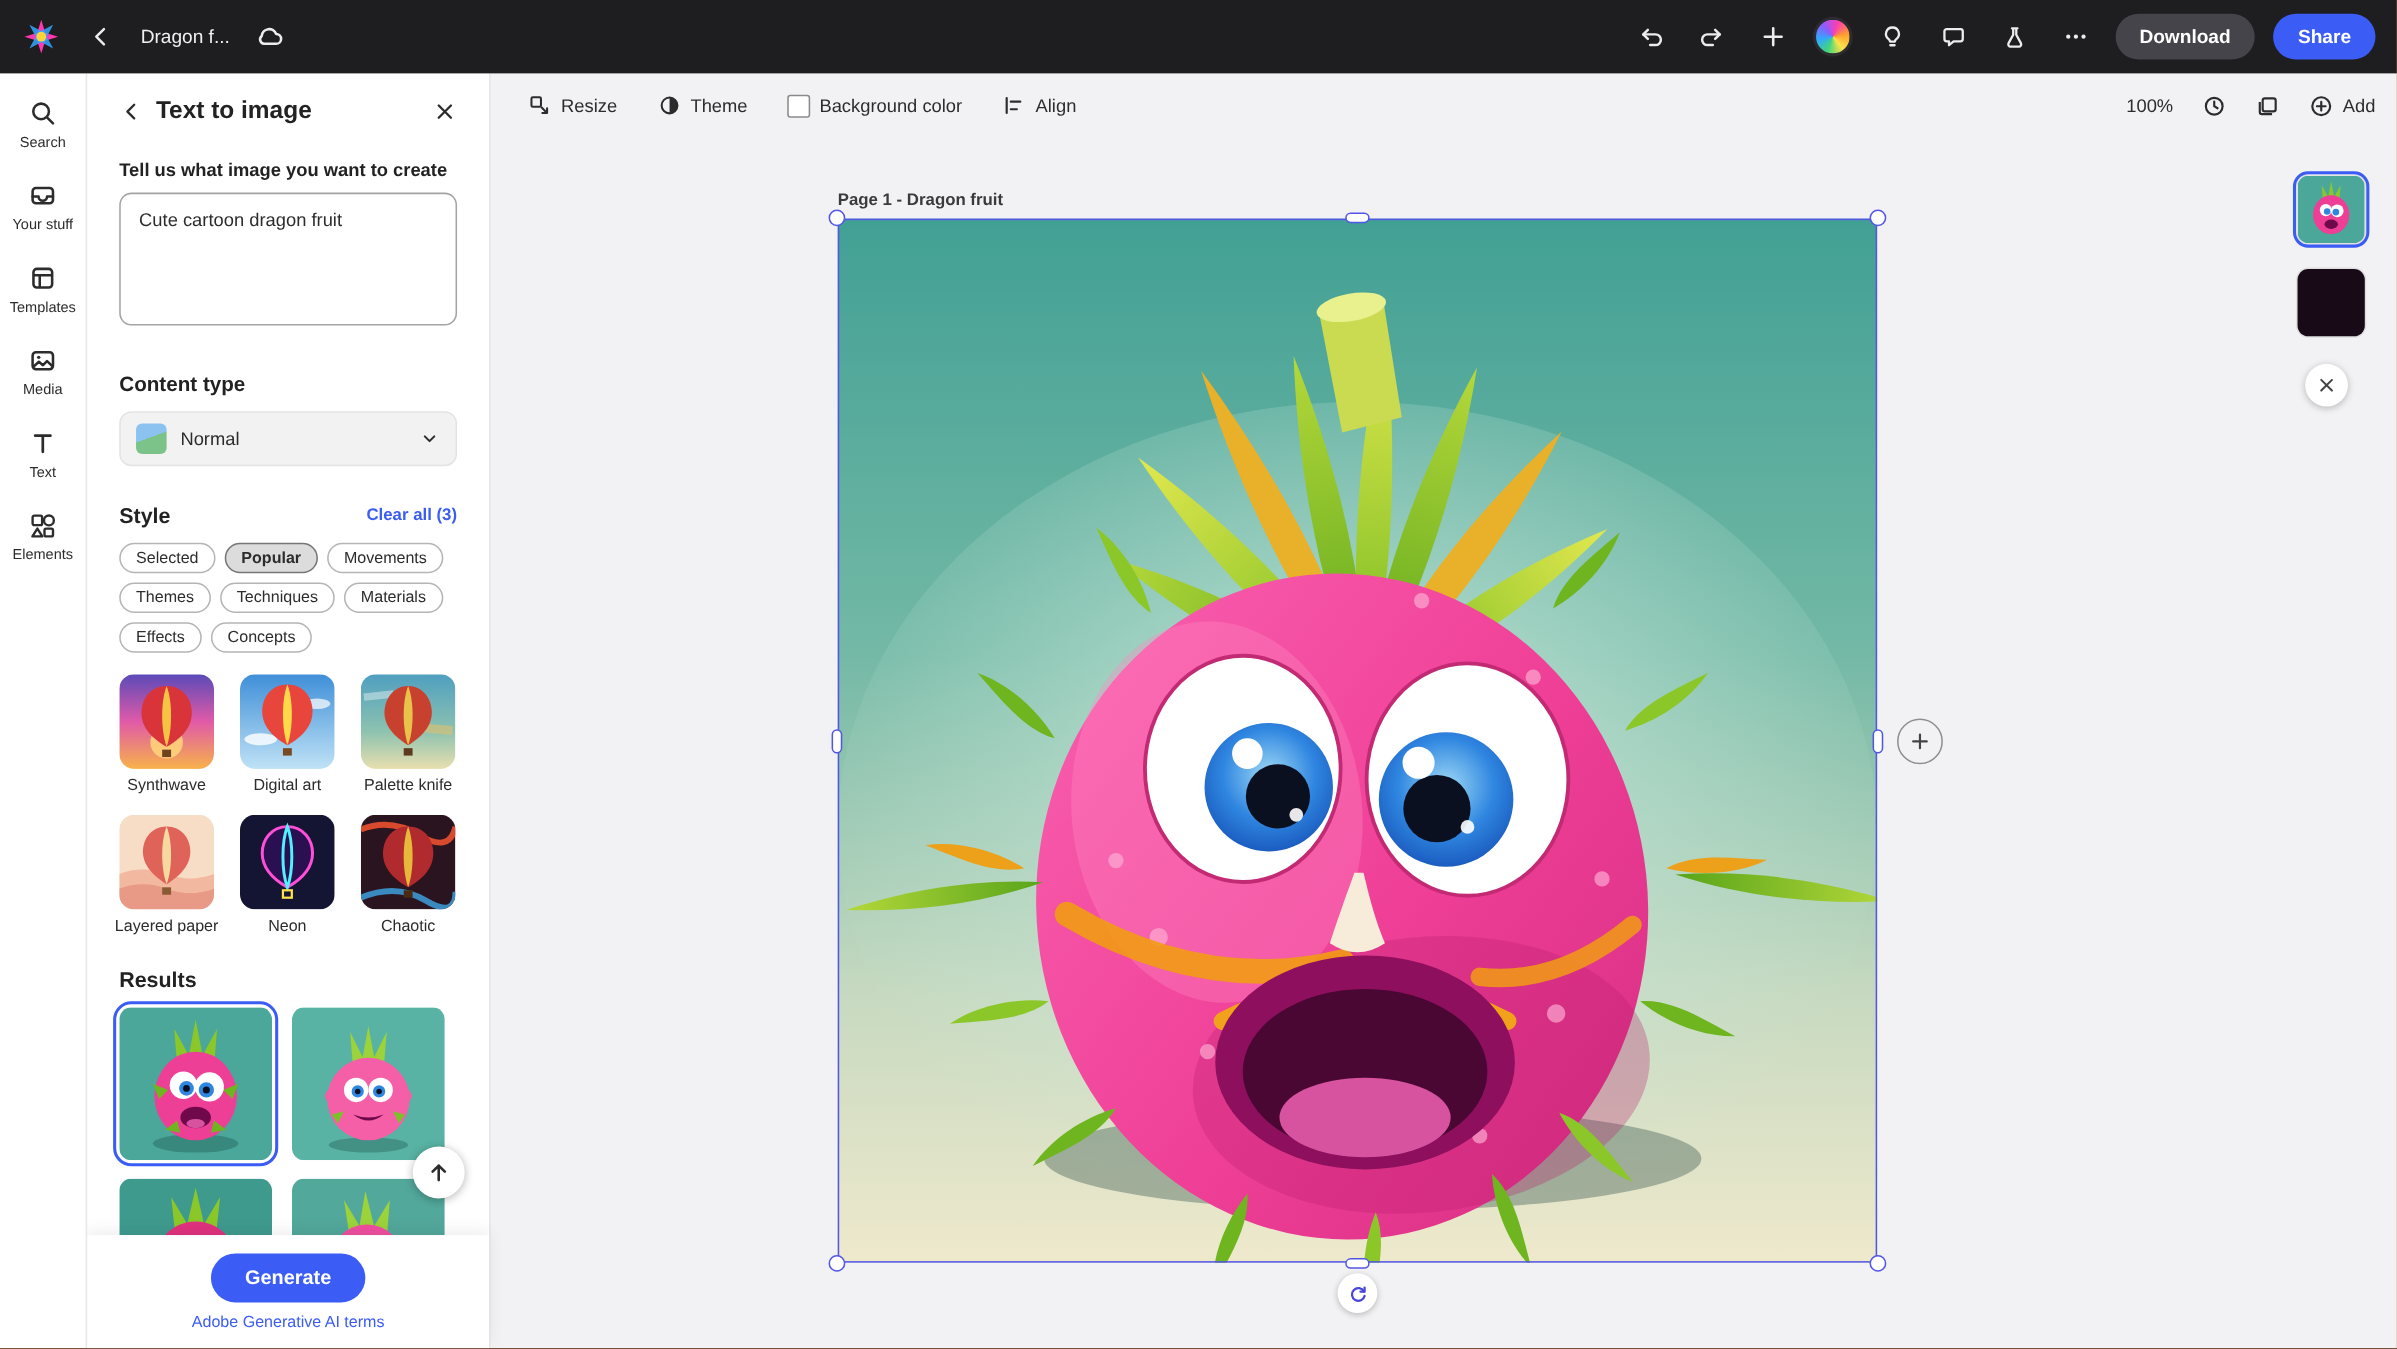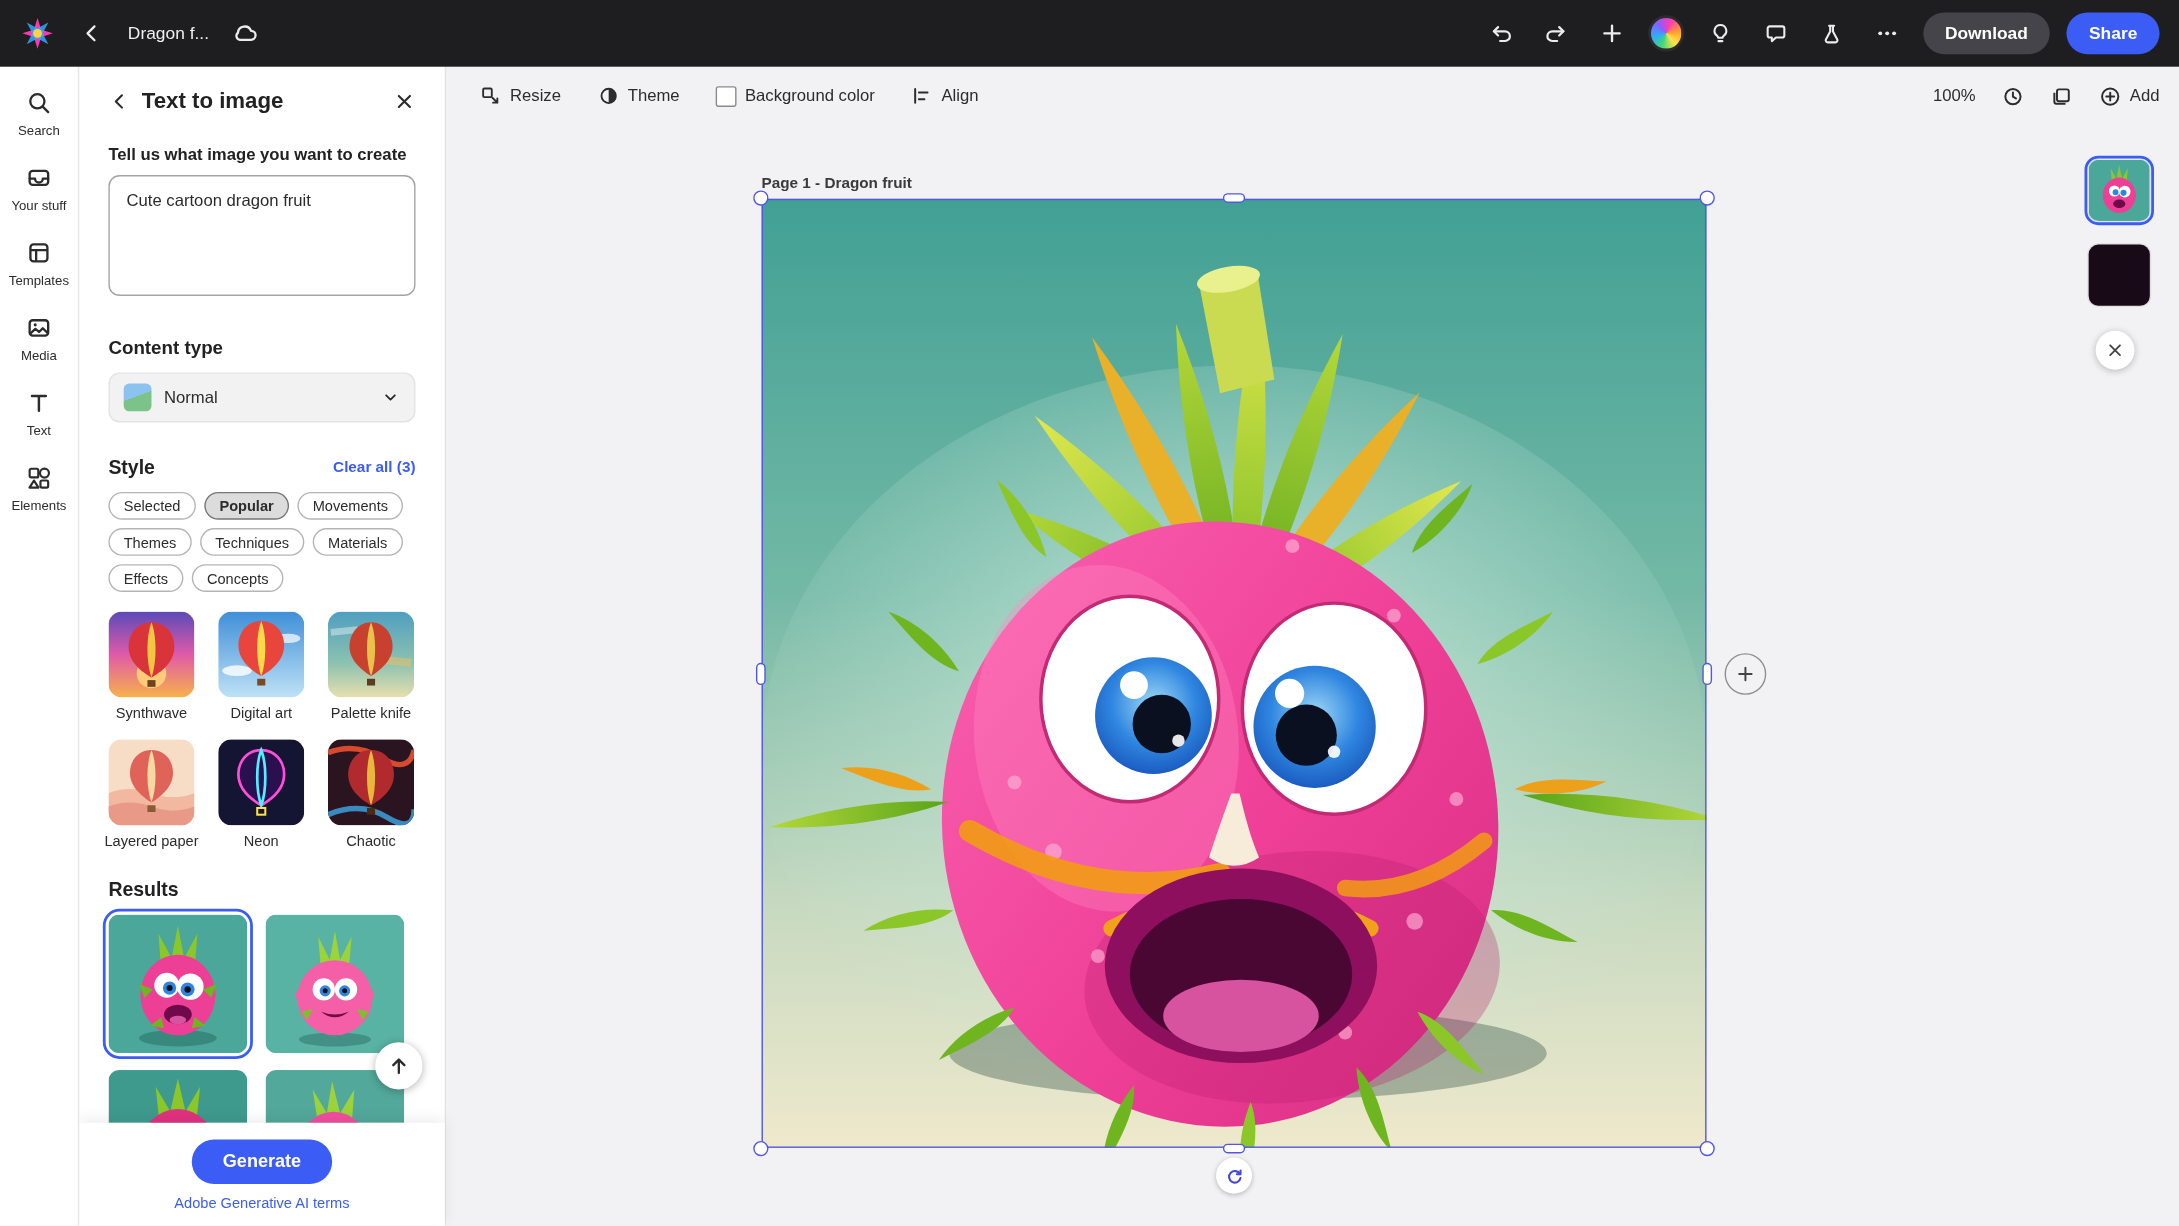--- a/index.html
+++ b/index.html
@@ -1,18 +1,18 @@
 <!DOCTYPE html>
 <html><head>
 <meta charset="utf-8">
 <style>
   * { margin:0; padding:0; box-sizing:border-box; }
   html,body { background:#000; }
   body { font-family:"Liberation Sans", sans-serif; }
-  .viewport { position:relative; width:2179px; height:1226px; overflow:hidden; background:#e5e5e5; }
+  .viewport { position:relative; width:2179px; height:1226px; overflow:hidden; background:#f97316; }
   .app { position:relative; width:1568px; height:882px; transform:scale(1.38967); transform-origin:0 0; background:#f2f2f4; }
 
   svg { display:block; }
   .ic { flex:0 0 auto; }
 
   
   .topbar { position:absolute; top:0; left:0; right:0; height:48px; background:#1e1e20; display:flex; align-items:center; padding:0 14px; gap:12px; z-index:10; color:#ececec; }
   .topbar .spacer { flex:1; }
   .tb-btn { display:flex; align-items:center; justify-content:center; width:28px; height:28px; border-radius:6px; cursor:pointer; }
   .doc-title { font-size:12.5px; color:#f0f0f0; max-width:64px; white-space:nowrap; overflow:hidden; }

